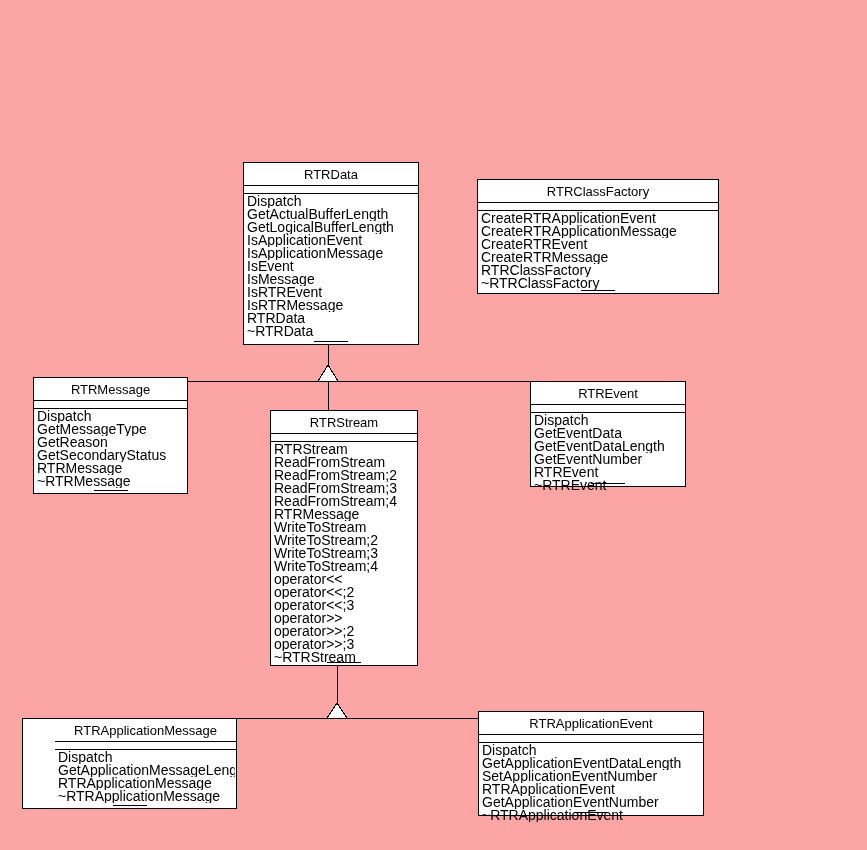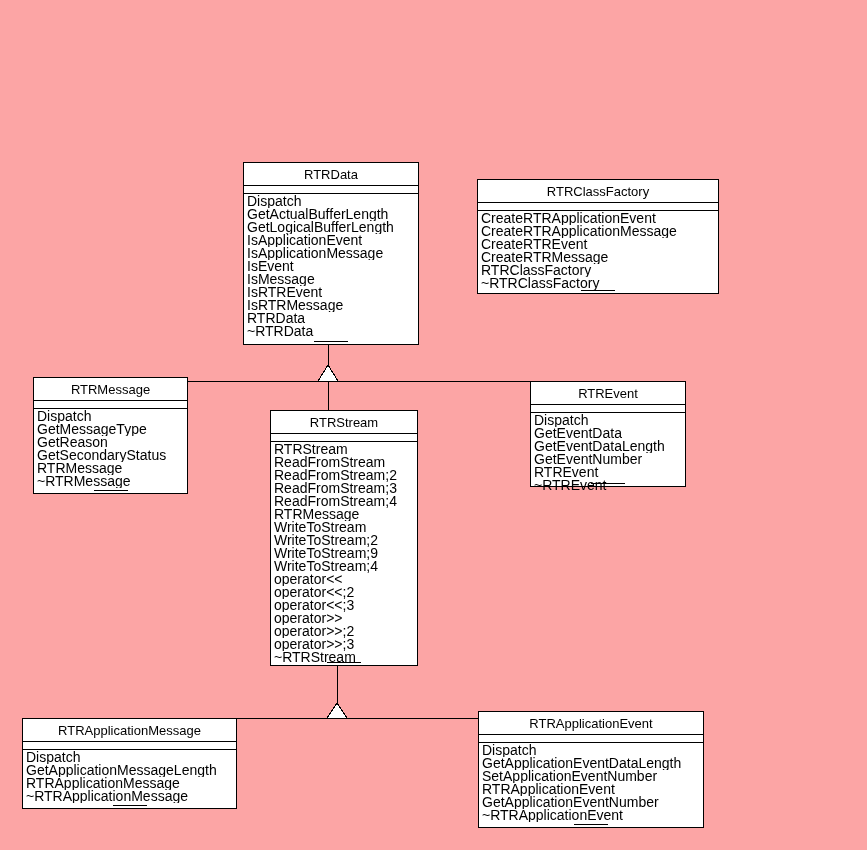--- a/index.html
+++ b/index.html
@@ -122,21 +122,21 @@
     <div class="uml-attrs"></div>
     <div class="uml-methods">
       <div class="uml-method">RTRStream</div>
       <div class="uml-method">ReadFromStream</div>
       <div class="uml-method">ReadFromStream;2</div>
       <div class="uml-method">ReadFromStream;3</div>
       <div class="uml-method">ReadFromStream;4</div>
       <div class="uml-method">RTRMessage</div>
       <div class="uml-method">WriteToStream</div>
       <div class="uml-method">WriteToStream;2</div>
-      <div class="uml-method">WriteToStream;9</div>
+      <div class="uml-method">WriteToStream;3</div>
       <div class="uml-method">WriteToStream;4</div>
       <div class="uml-method">operator&lt;&lt;</div>
       <div class="uml-method">operator&lt;&lt;;2</div>
       <div class="uml-method">operator&lt;&lt;;3</div>
       <div class="uml-method">operator&gt;&gt;</div>
       <div class="uml-method">operator&gt;&gt;;2</div>
       <div class="uml-method">operator&gt;&gt;;3</div>
       <div class="uml-method">~RTRStream</div>
     </div>
     <div class="uml-tail"></div>
@@ -149,33 +149,33 @@
       <div class="uml-method">Dispatch</div>
       <div class="uml-method">GetEventData</div>
       <div class="uml-method">GetEventDataLength</div>
       <div class="uml-method">GetEventNumber</div>
       <div class="uml-method">RTREvent</div>
       <div class="uml-method">~RTREvent</div>
     </div>
     <div class="uml-tail"></div>
   </div>
 
-  <div class="uml-class" style="left:22px; top:718px; width:215px; height:91px;">
+  <div class="uml-class" style="left:22px; top:718px; width:215px; height:91px;padding-left:32px;">
     <div class="uml-title">RTRApplicationMessage</div>
     <div class="uml-attrs"></div>
     <div class="uml-methods">
       <div class="uml-method">Dispatch</div>
       <div class="uml-method">GetApplicationMessageLength</div>
       <div class="uml-method">RTRApplicationMessage</div>
       <div class="uml-method">~RTRApplicationMessage</div>
     </div>
     <div class="uml-tail"></div>
   </div>
 
-  <div class="uml-class" style="left:478px; top:711px; width:226px; height:117px;">
+  <div class="uml-class" style="left:478px; top:711px; width:226px; height:105px;">
     <div class="uml-title">RTRApplicationEvent</div>
     <div class="uml-attrs"></div>
     <div class="uml-methods">
       <div class="uml-method">Dispatch</div>
       <div class="uml-method">GetApplicationEventDataLength</div>
       <div class="uml-method">SetApplicationEventNumber</div>
       <div class="uml-method">RTRApplicationEvent</div>
       <div class="uml-method">GetApplicationEventNumber</div>
       <div class="uml-method">~RTRApplicationEvent</div>
     </div>

